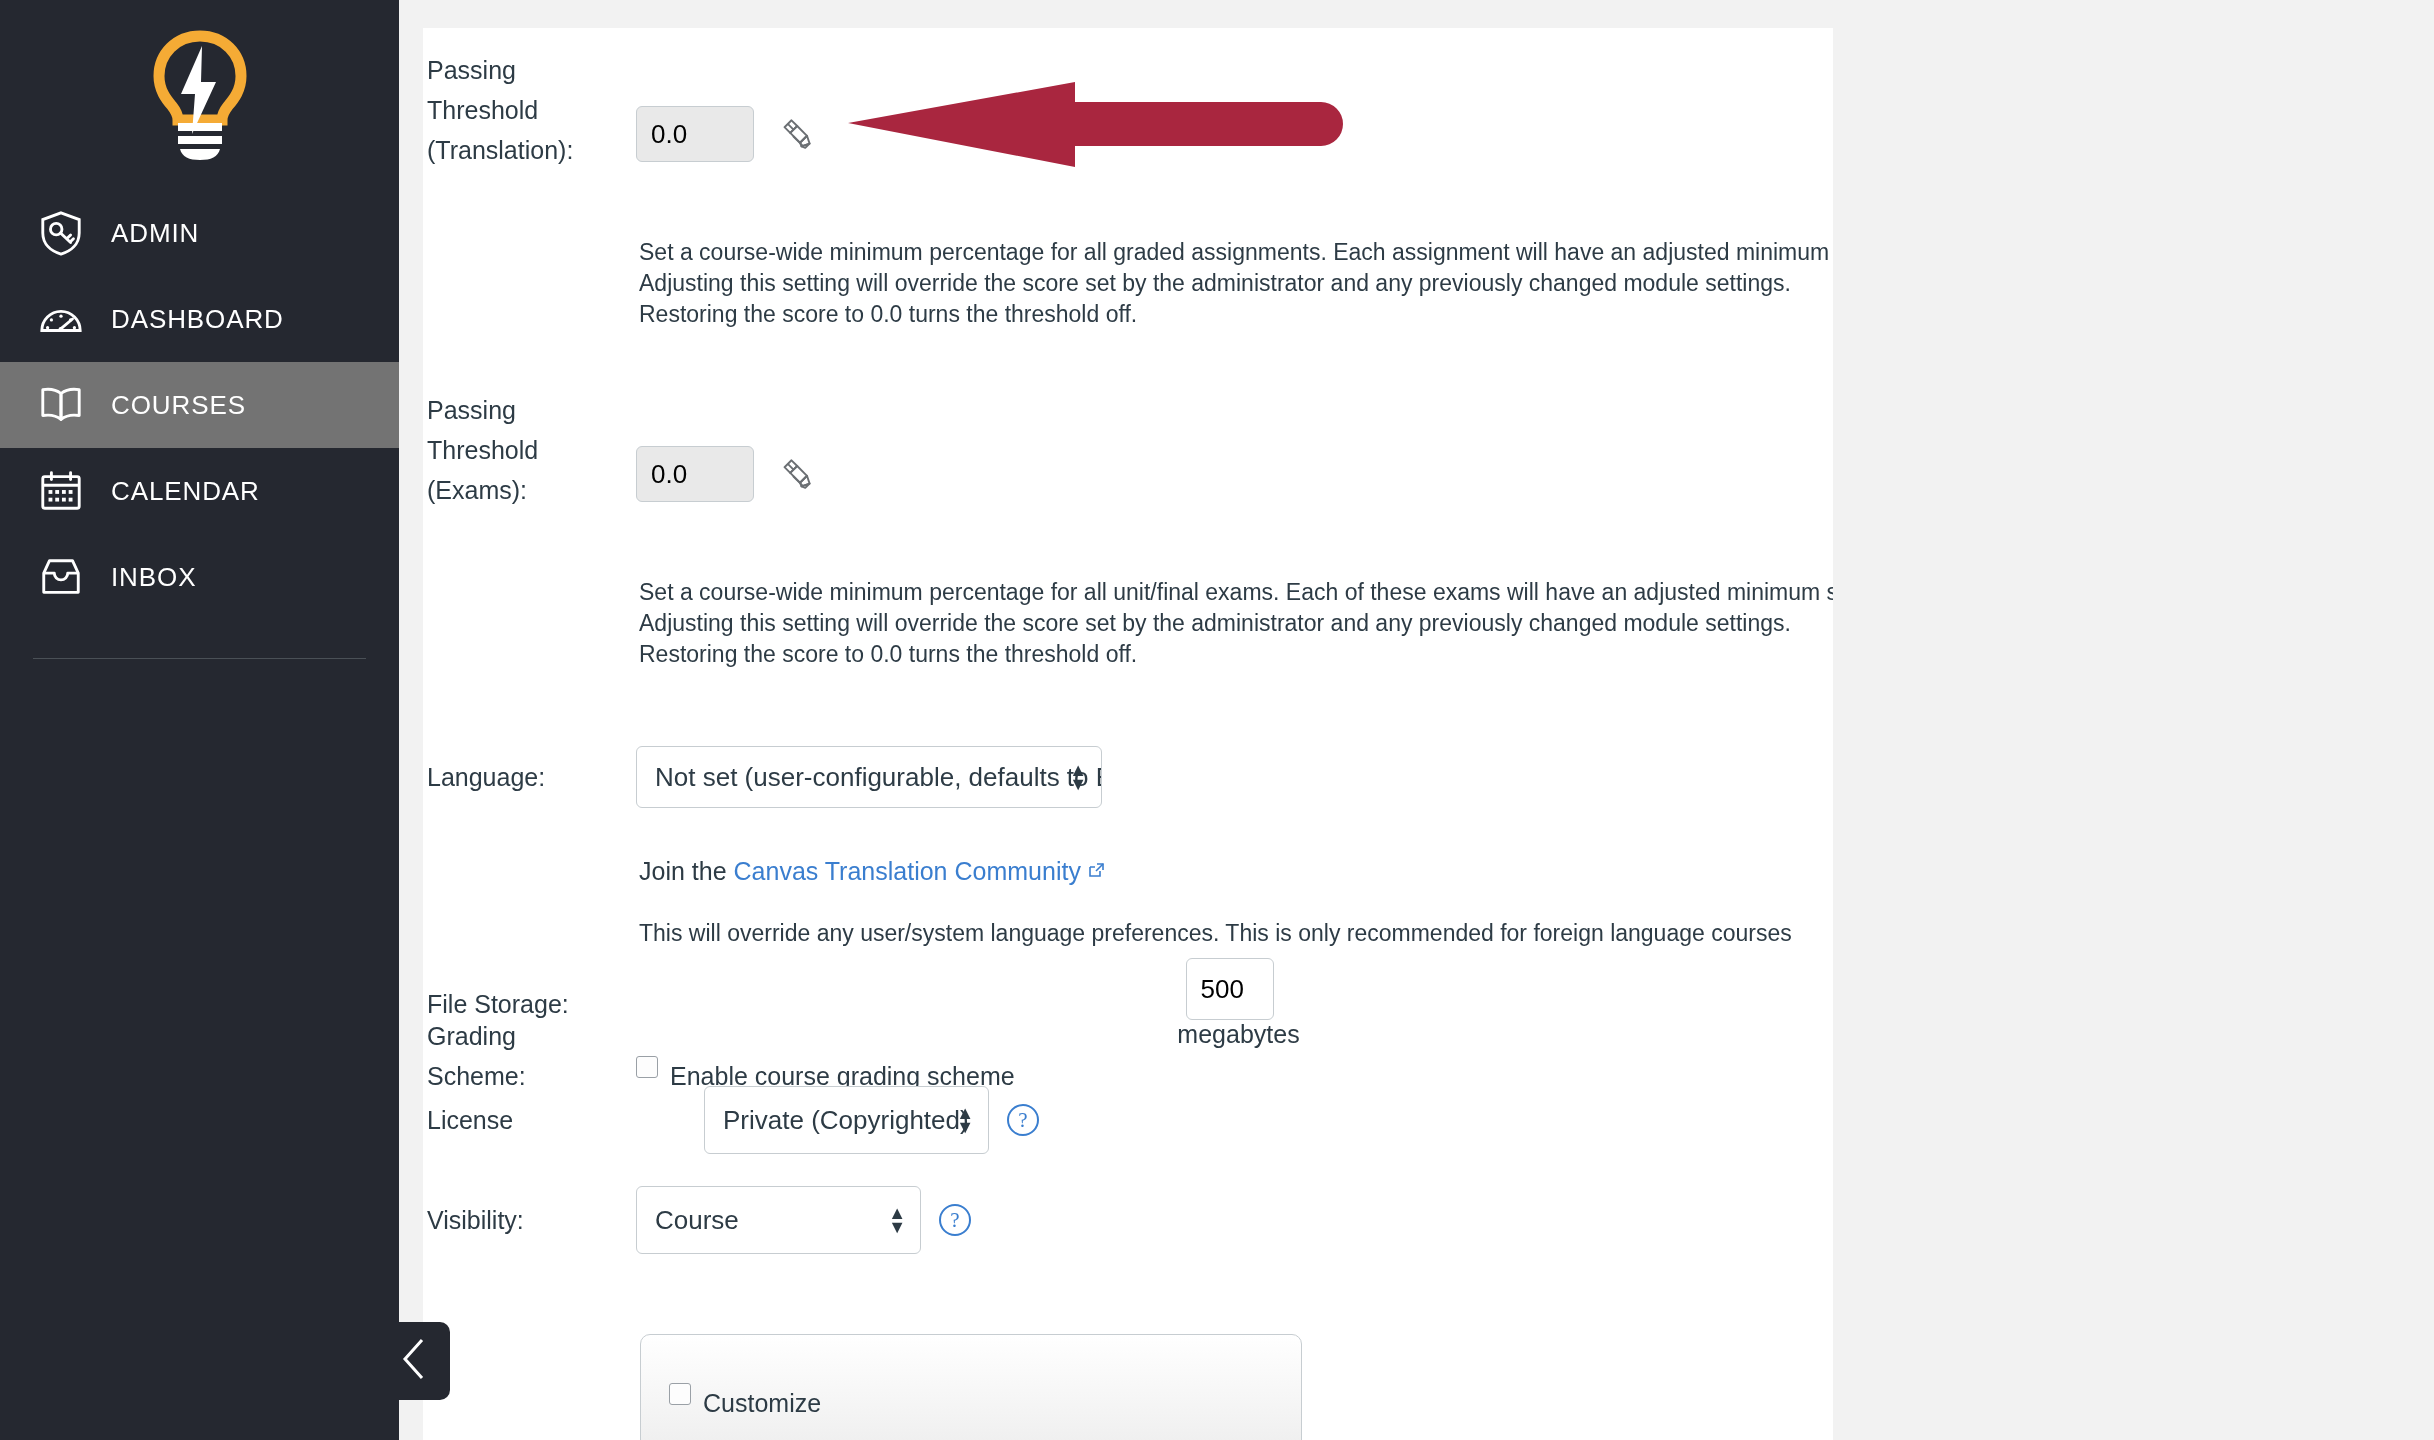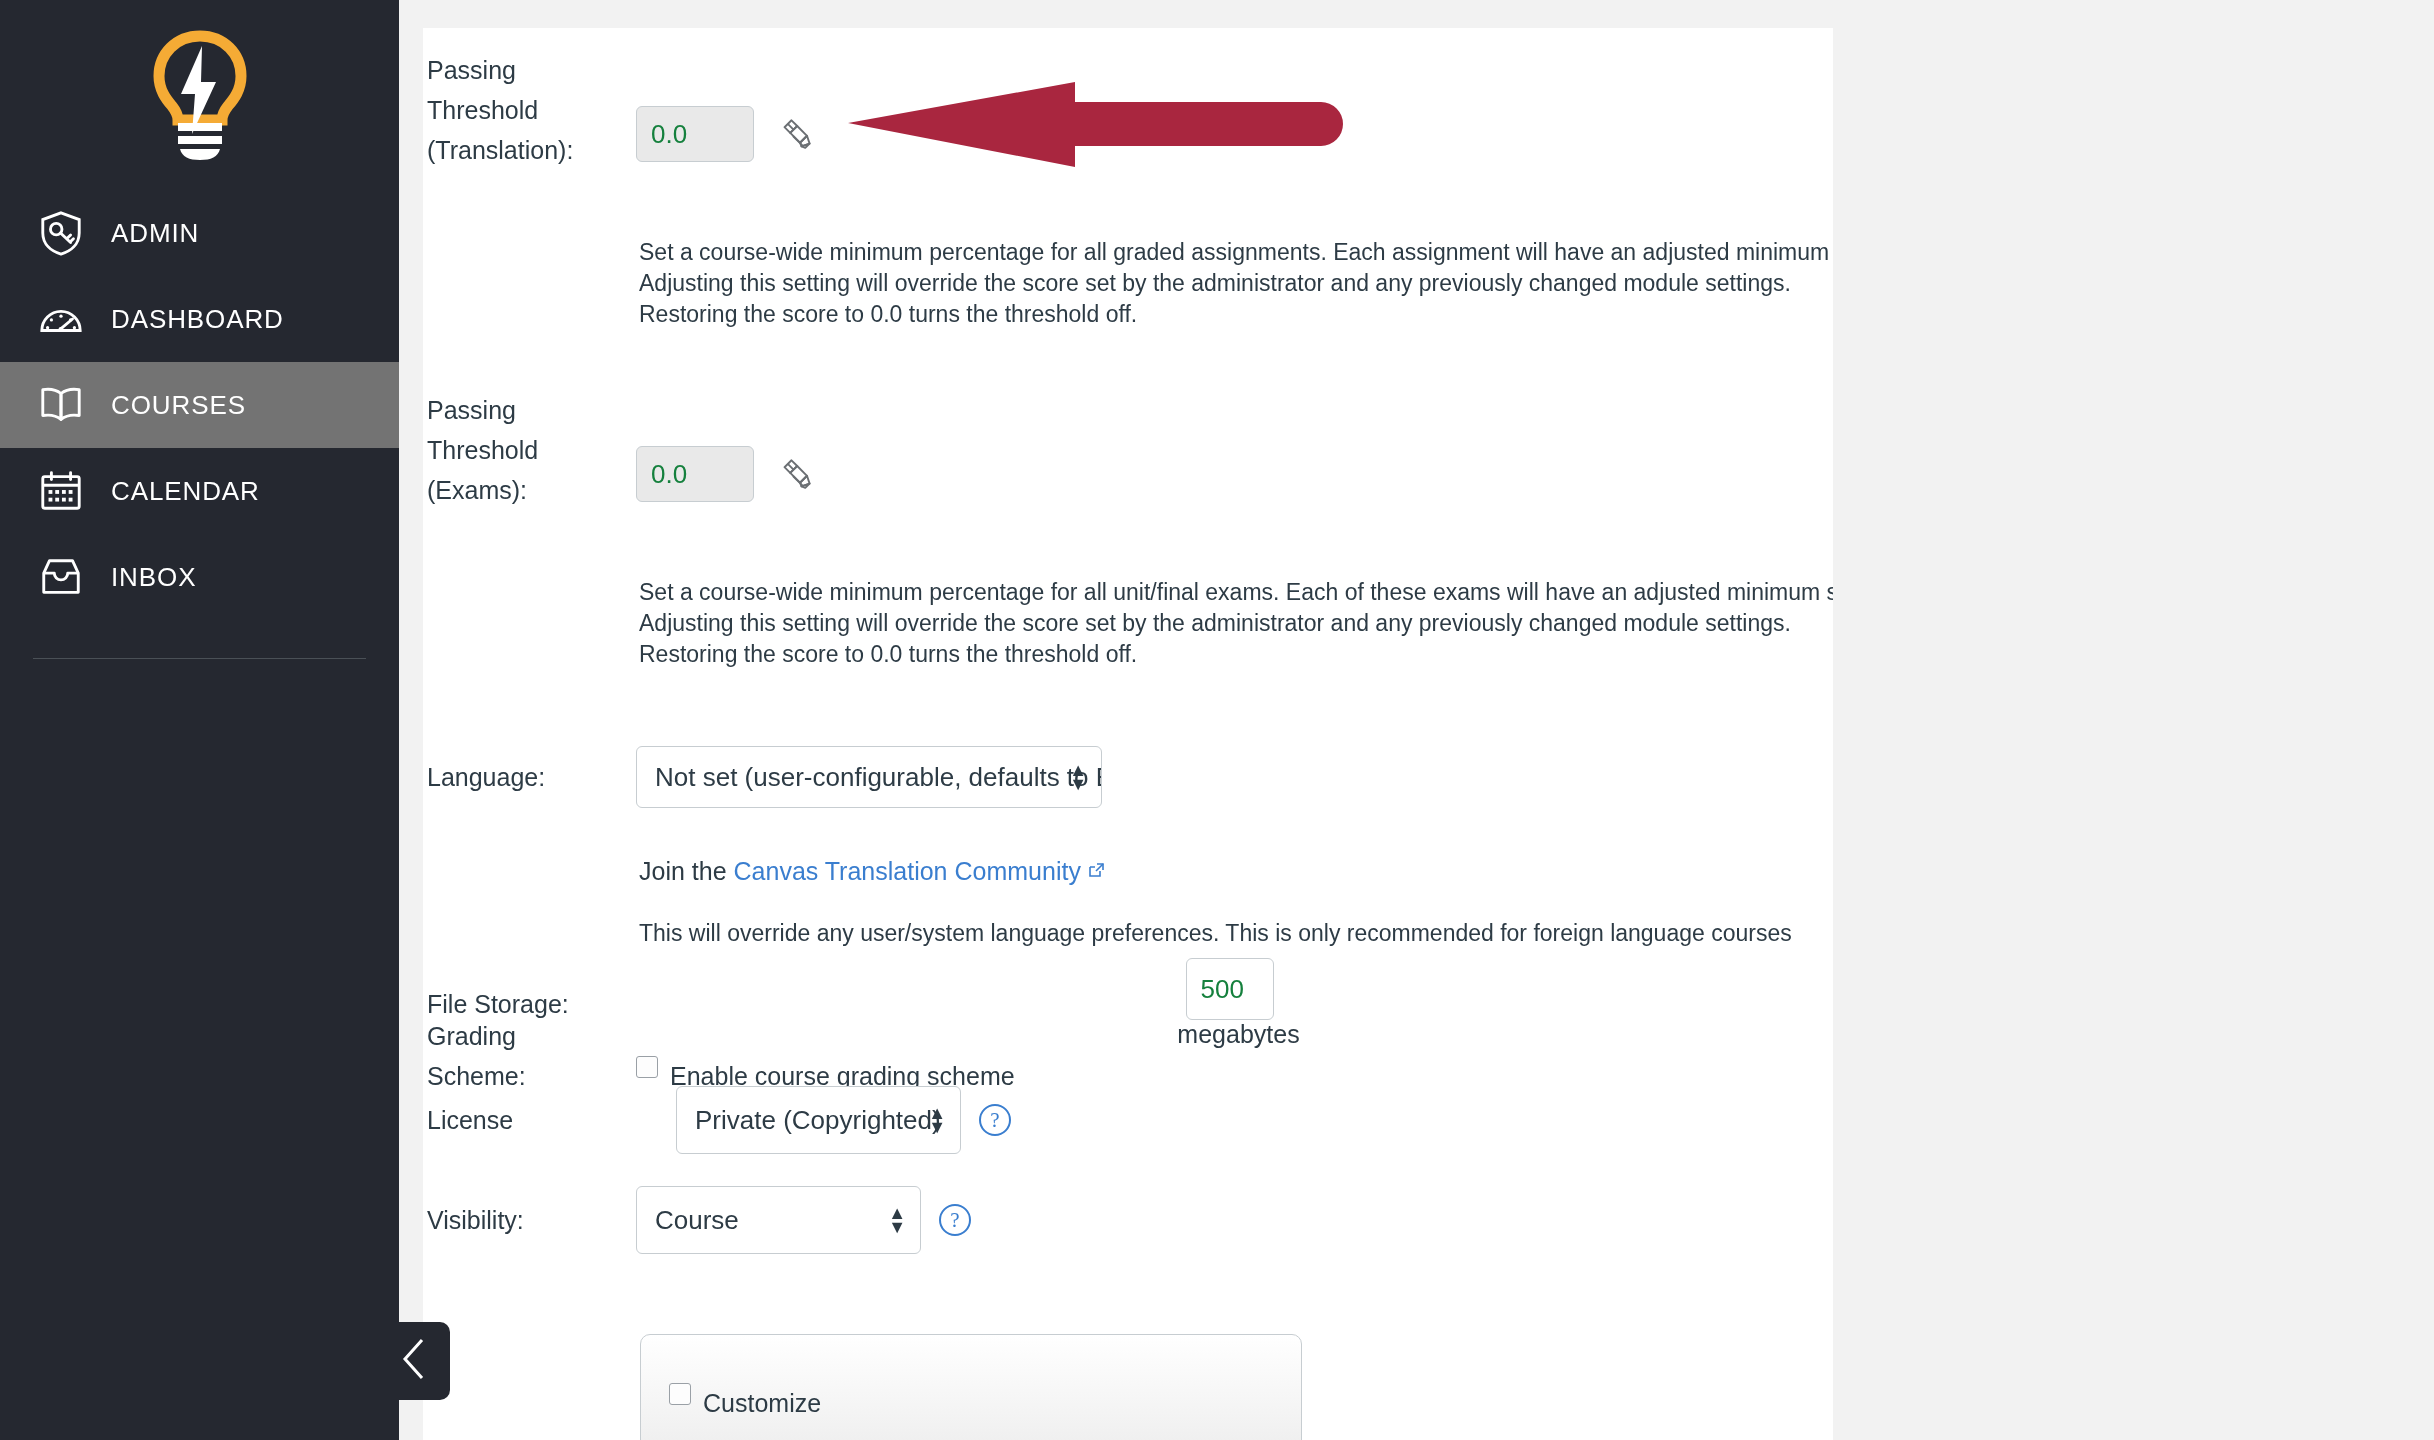--- a/index.html
+++ b/index.html
@@ -123,21 +123,21 @@
   }
   .row-field { flex: 1 1 auto; }
 
   .text-input {
     background: #e9e9e9;
     border: 1px solid #c7cdd1;
     border-radius: 6px;
     height: 56px;
     width: 118px;
     font-size: 26px;
-    color: #15803d;
+    color: #000000;
     padding: 0 14px;
     font-family: "Liberation Sans", sans-serif;
     display: flex;
     align-items: center;
   }
   .text-input.white {
     background: #ffffff;
     border: 1px solid #c7cdd1;
   }
 
@@ -451,21 +451,21 @@
         <div>Scheme:</div>
       </div>
       <div class="row-field" style="padding-top:40px;">
         <div class="cb-line">
           <span class="checkbox"></span>
           <span>Enable course grading scheme</span>
         </div>
       </div>
     </div>
 
-    <div class="form-row" style="left:0; top:1058px; width:1400px; align-items:center;">
+    <div class="form-row" style="left:0; top:1058px; width:1400px; align-items:center;gap:28px;">
       <div class="row-label" style="line-height:68px;">License</div>
       <div class="row-field" style="display:flex; align-items:center;padding-left:40px;">
         <div class="select-box" style="width:285px; height:68px;">
           <span>Private (Copyrighted)</span>
           <span class="spinner-arrows">
             <span>▲</span>
               <span>▼</span>
           </span>
         </div>
         <span class="qmark">?</span>

